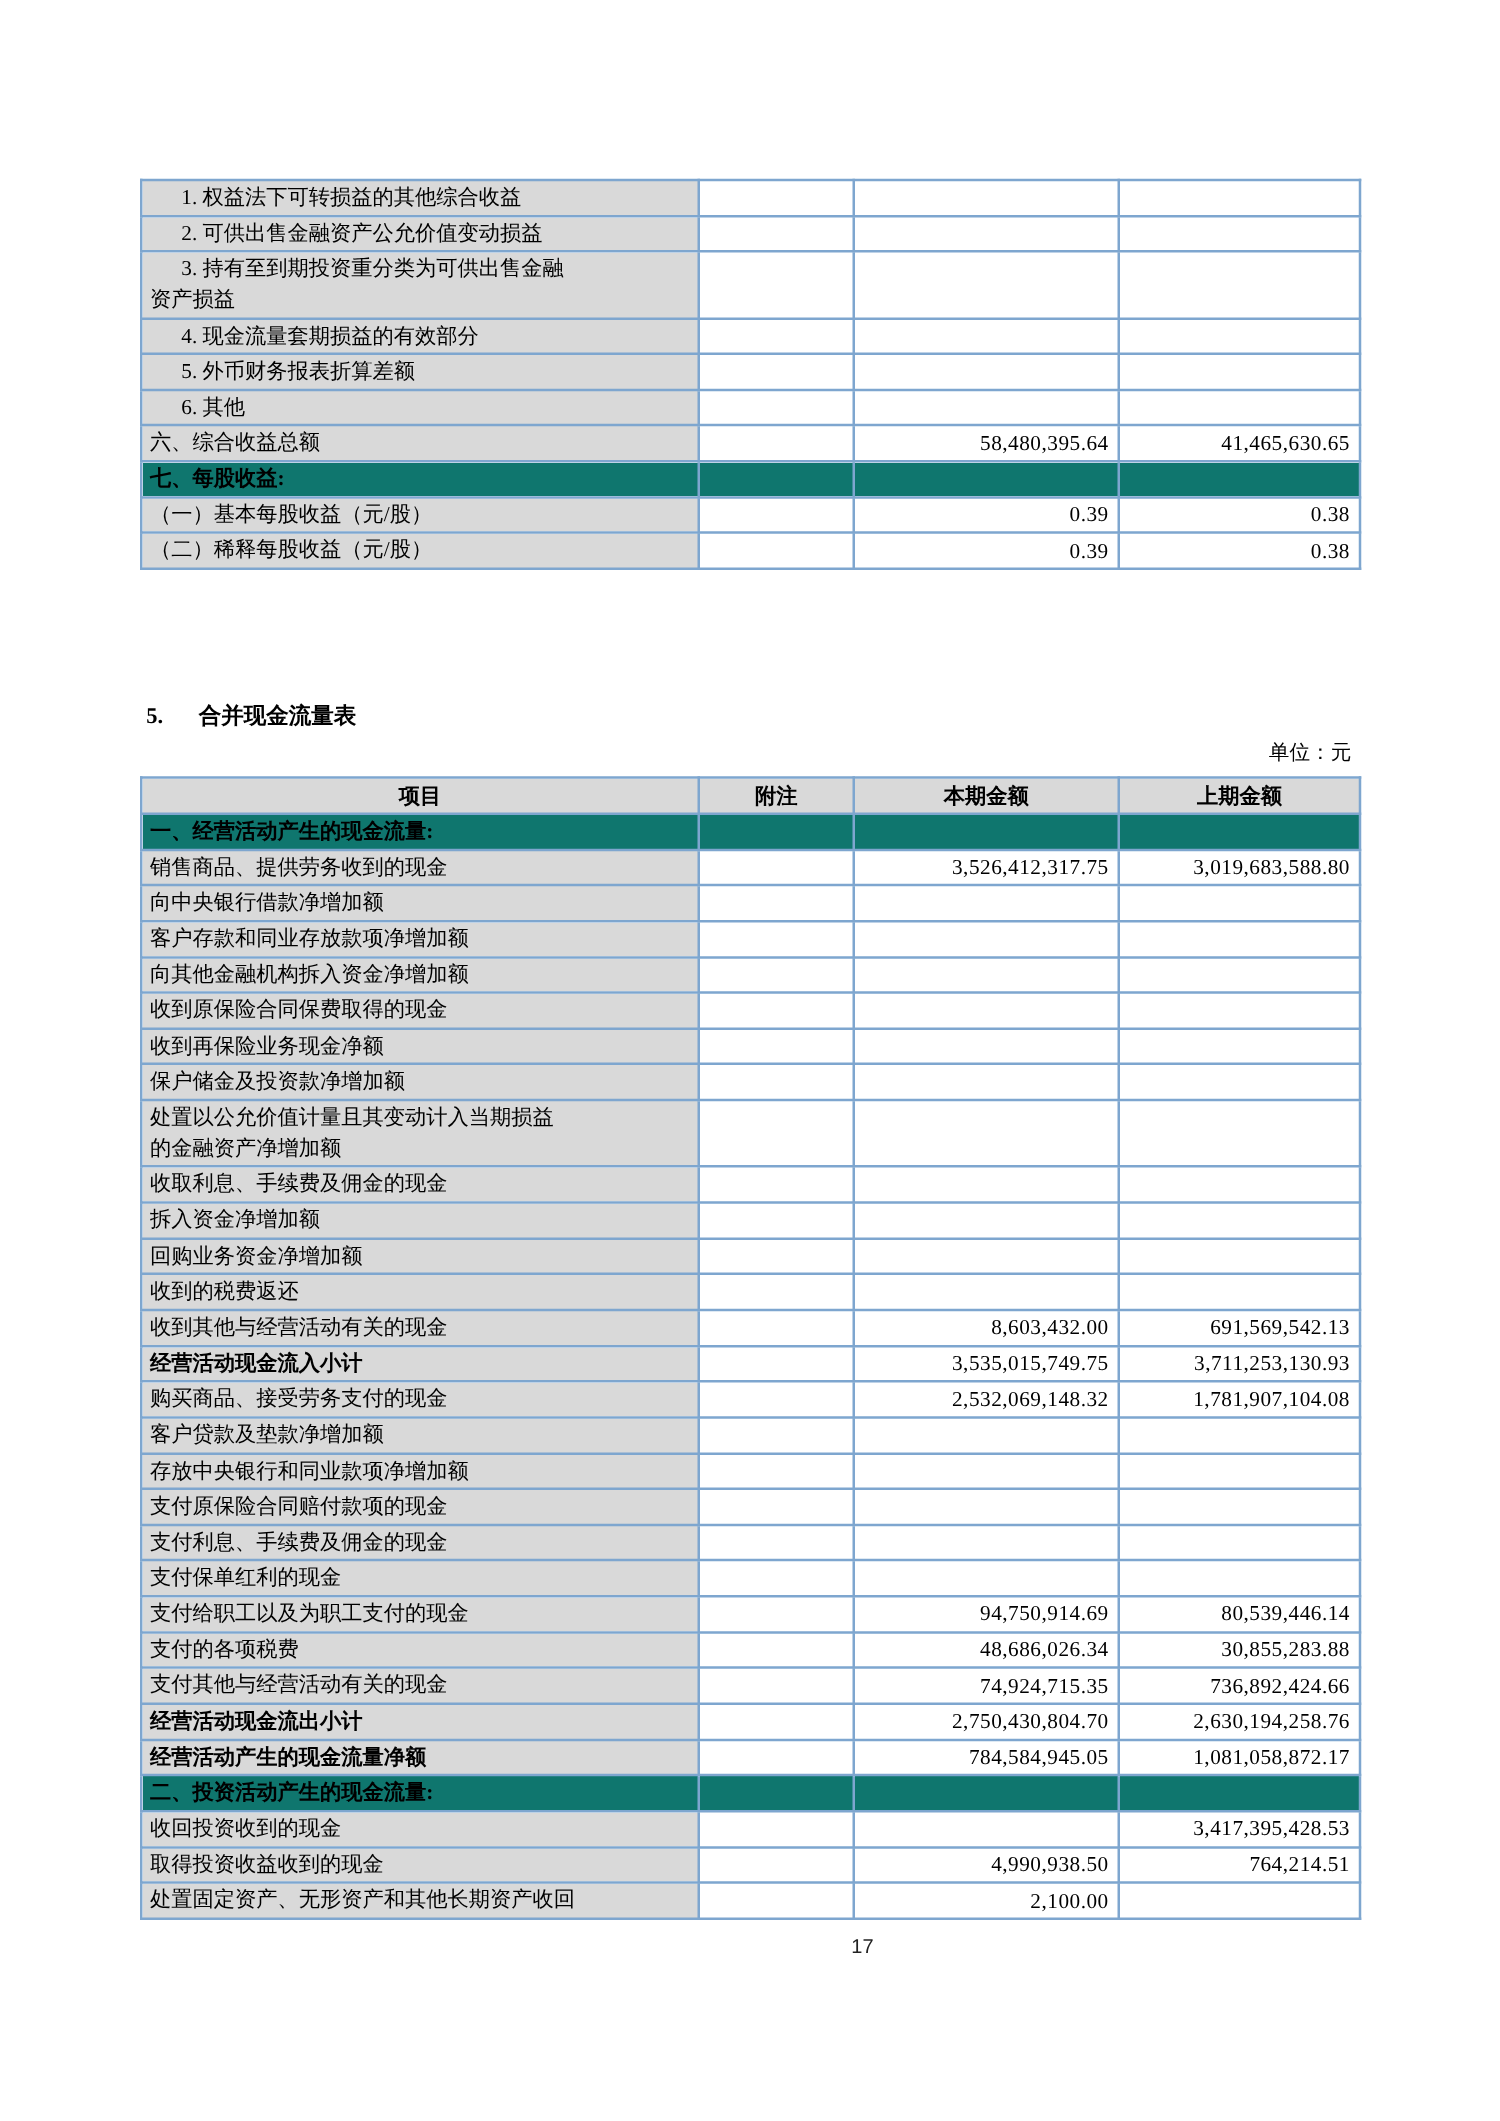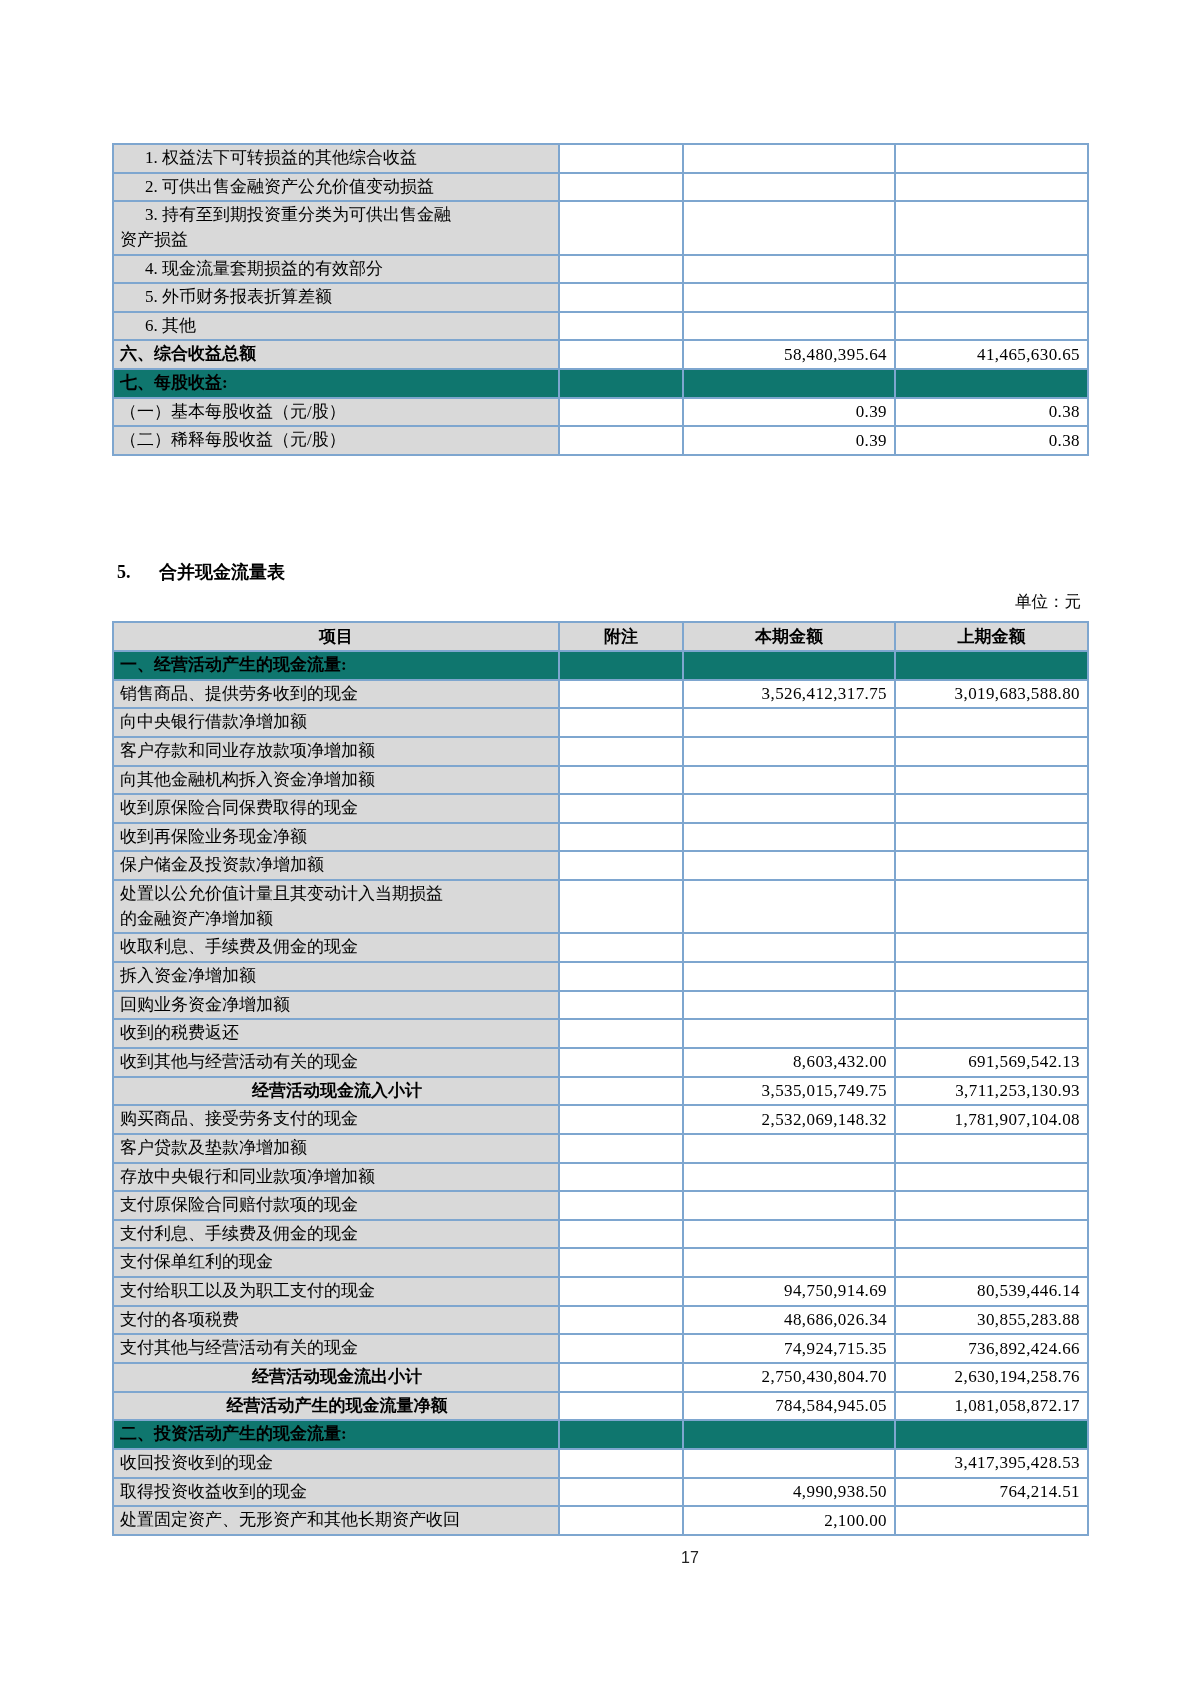--- a/index.html
+++ b/index.html
@@ -26,22 +26,22 @@
     background:#d9d9d9;padding:1px 4px 1px 6px;text-align:left;
     font-size:17px;line-height:1.45;white-space:pre-line;
   }
   .c-note{background:#ffffff;}
   .c-num{
     background:#ffffff;text-align:right;padding-right:7px;
     font-size:17px;letter-spacing:0.4px;
   }
   .row-section td{background:#0f766e;}
   .row-section .c-label{font-weight:bold;}
-  .row-total .c-label{font-weight:bold;}
-  .row-subtotal .c-label{font-weight:bold;text-align:center;text-indent:0;}
+  .row-total .c-label{font-weight:normal;}
+  .row-subtotal .c-label{font-weight:bold;text-align:left;text-indent:0;}
   .row-sub .c-label,.row-sub2 .c-label{text-indent:25px;}
   .row-sub2,.row-item2{height:57px;}
   .heading{position:absolute;top:560px;left:117px;font-size:18px;font-weight:bold;}
   .heading .num{display:inline-block;min-width:42px;}
   .unit{
     position:absolute;top:591px;left:112px;width:969px;
     text-align:right;font-size:16.5px;
   }
   .footer{
     position:absolute;top:1549px;left:640px;width:100px;text-align:center;

